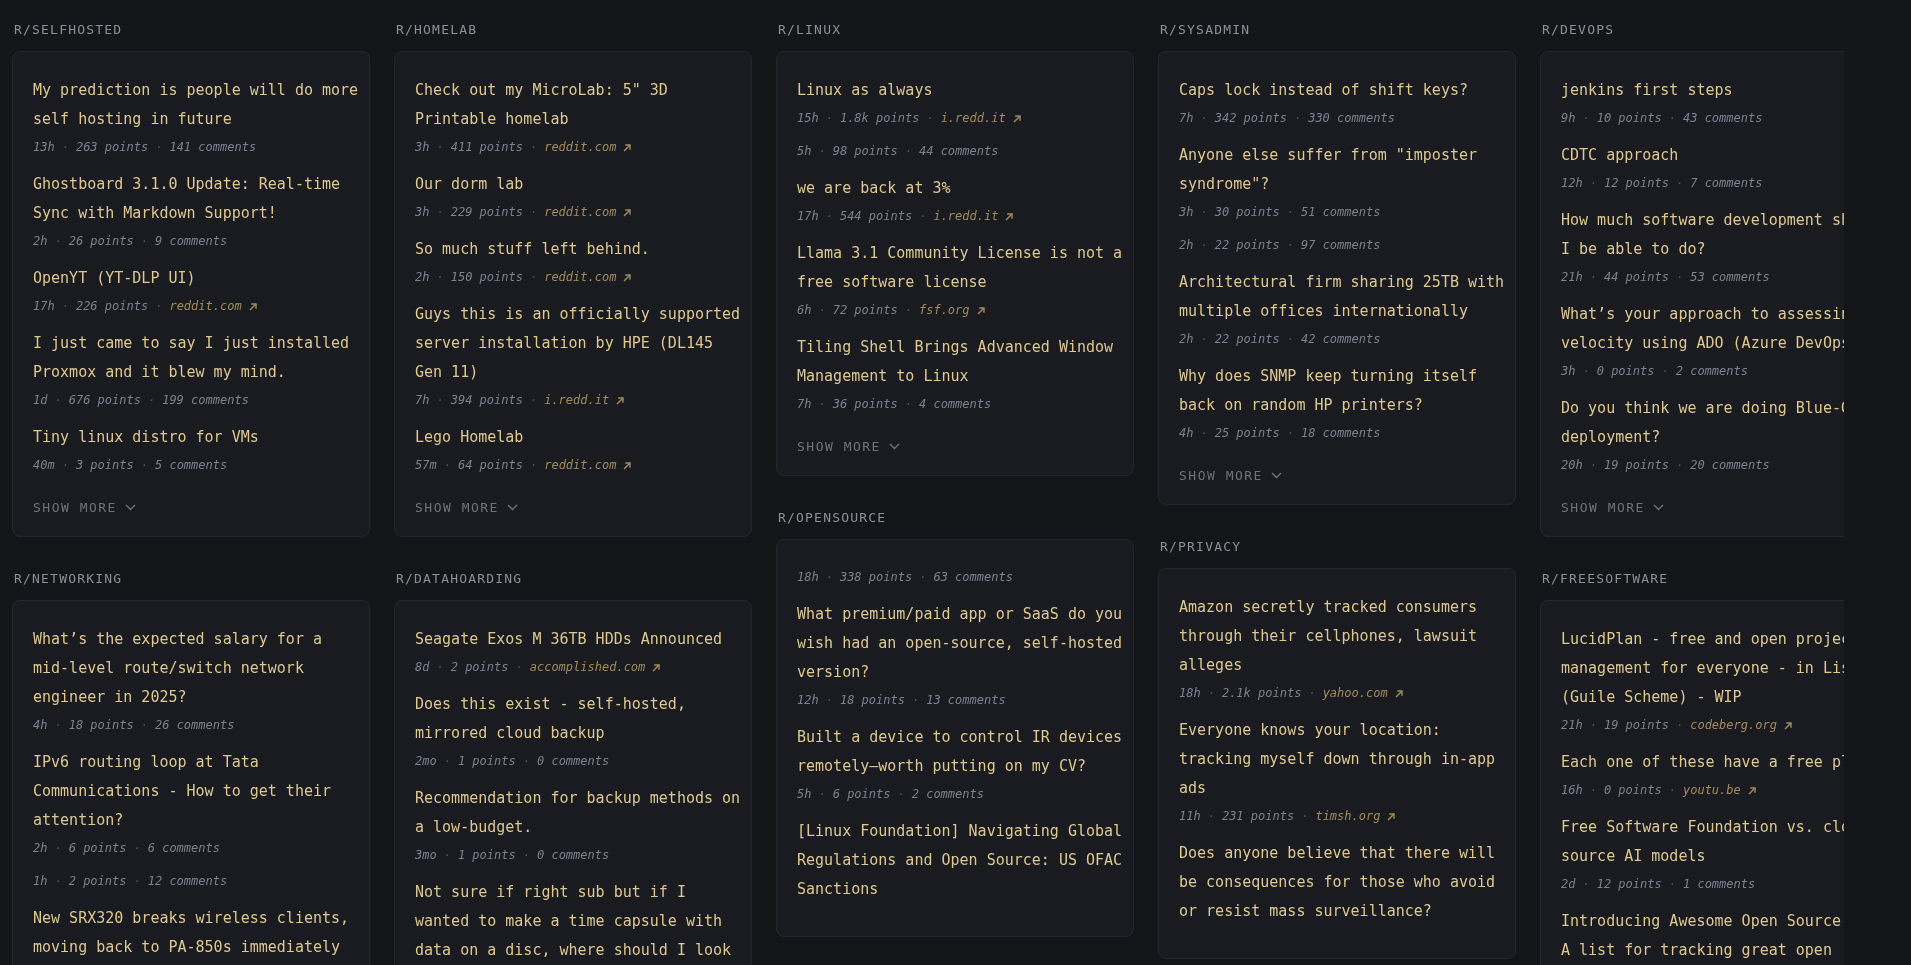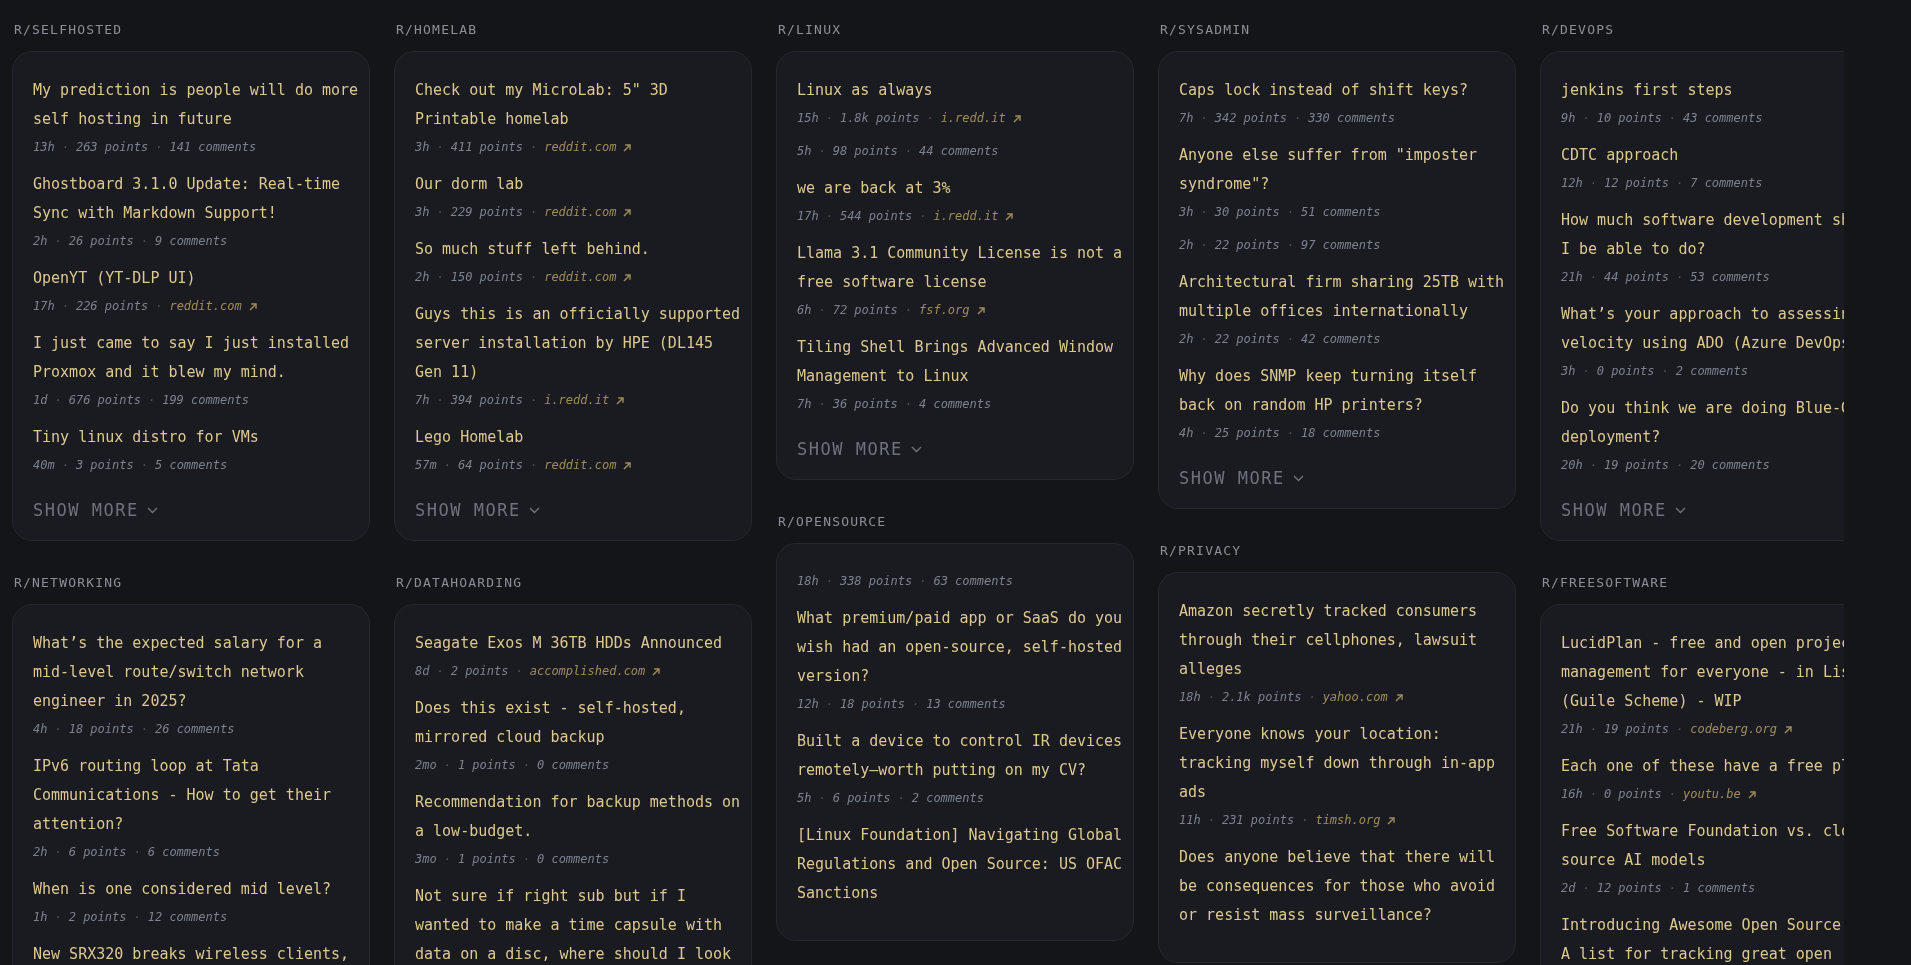--- a/index.html
+++ b/index.html
@@ -15,38 +15,38 @@
     display:flex;gap:24px;padding:22px 12px;background:var(--bg);
   }
   .column{flex:0 0 358px;width:358px;display:flex;flex-direction:column;}
   .section + .section{margin-top:34px;}
   .section-title{
     font-size:13px;font-weight:400;color:var(--header);
     letter-spacing:1.2px;margin:0 0 14px 2px;white-space:nowrap;
   }
   .card{
     background:var(--card-bg);border:1px solid var(--card-border);
-    border-radius:20px;padding:24px 4px 20px 20px;
+    border-radius:8px;padding:24px 4px 20px 20px;
   }
   .post{margin-bottom:12px;}
   .post:last-of-type{margin-bottom:12px;}
   .post-title{
     font-size:15px;font-weight:400;line-height:29px;color:var(--title);
     cursor:pointer;
   }
   .post-meta{
     margin-top:3px;font-size:12px;line-height:21px;color:var(--meta);
     white-space:nowrap;display:flex;align-items:center;font-style:italic;
   }
   .meta-sep{color:var(--sep);margin:0 7px;}
   .meta-link{color:var(--link);cursor:pointer;display:inline-flex;align-items:center;}
   .meta-link svg{margin-left:6px;display:inline-block;}
   .show-more{
     background:none;border:none;cursor:pointer;
-    font-family:inherit;font-size:17px;color:var(--showmore);
+    font-family:inherit;font-size:13px;color:var(--showmore);
     letter-spacing:1.5px;padding:0;margin-top:12px;
     display:inline-flex;align-items:center;
   }
   .show-more svg{margin-left:8px;}
 </style>
 </head>
 <body>
 
 <div id="board">
     <div class="column">
@@ -145,21 +145,20 @@
     <div class="post-meta">
                 <span class="meta-time">2h</span>
                 <span class="meta-sep">·</span>
                 <span class="meta-points">6 points</span>
                 <span class="meta-sep">·</span>
                 <span class="meta-comments">6 comments</span>
               </div>
   </article>
 
   <article class="post">
-    <h3 class="post-title">When is one considered mid level?</h3>
     <div class="post-meta">
                 <span class="meta-time">1h</span>
                 <span class="meta-sep">·</span>
                 <span class="meta-points">2 points</span>
                 <span class="meta-sep">·</span>
                 <span class="meta-comments">12 comments</span>
               </div>
   </article>
 
   <article class="post">

